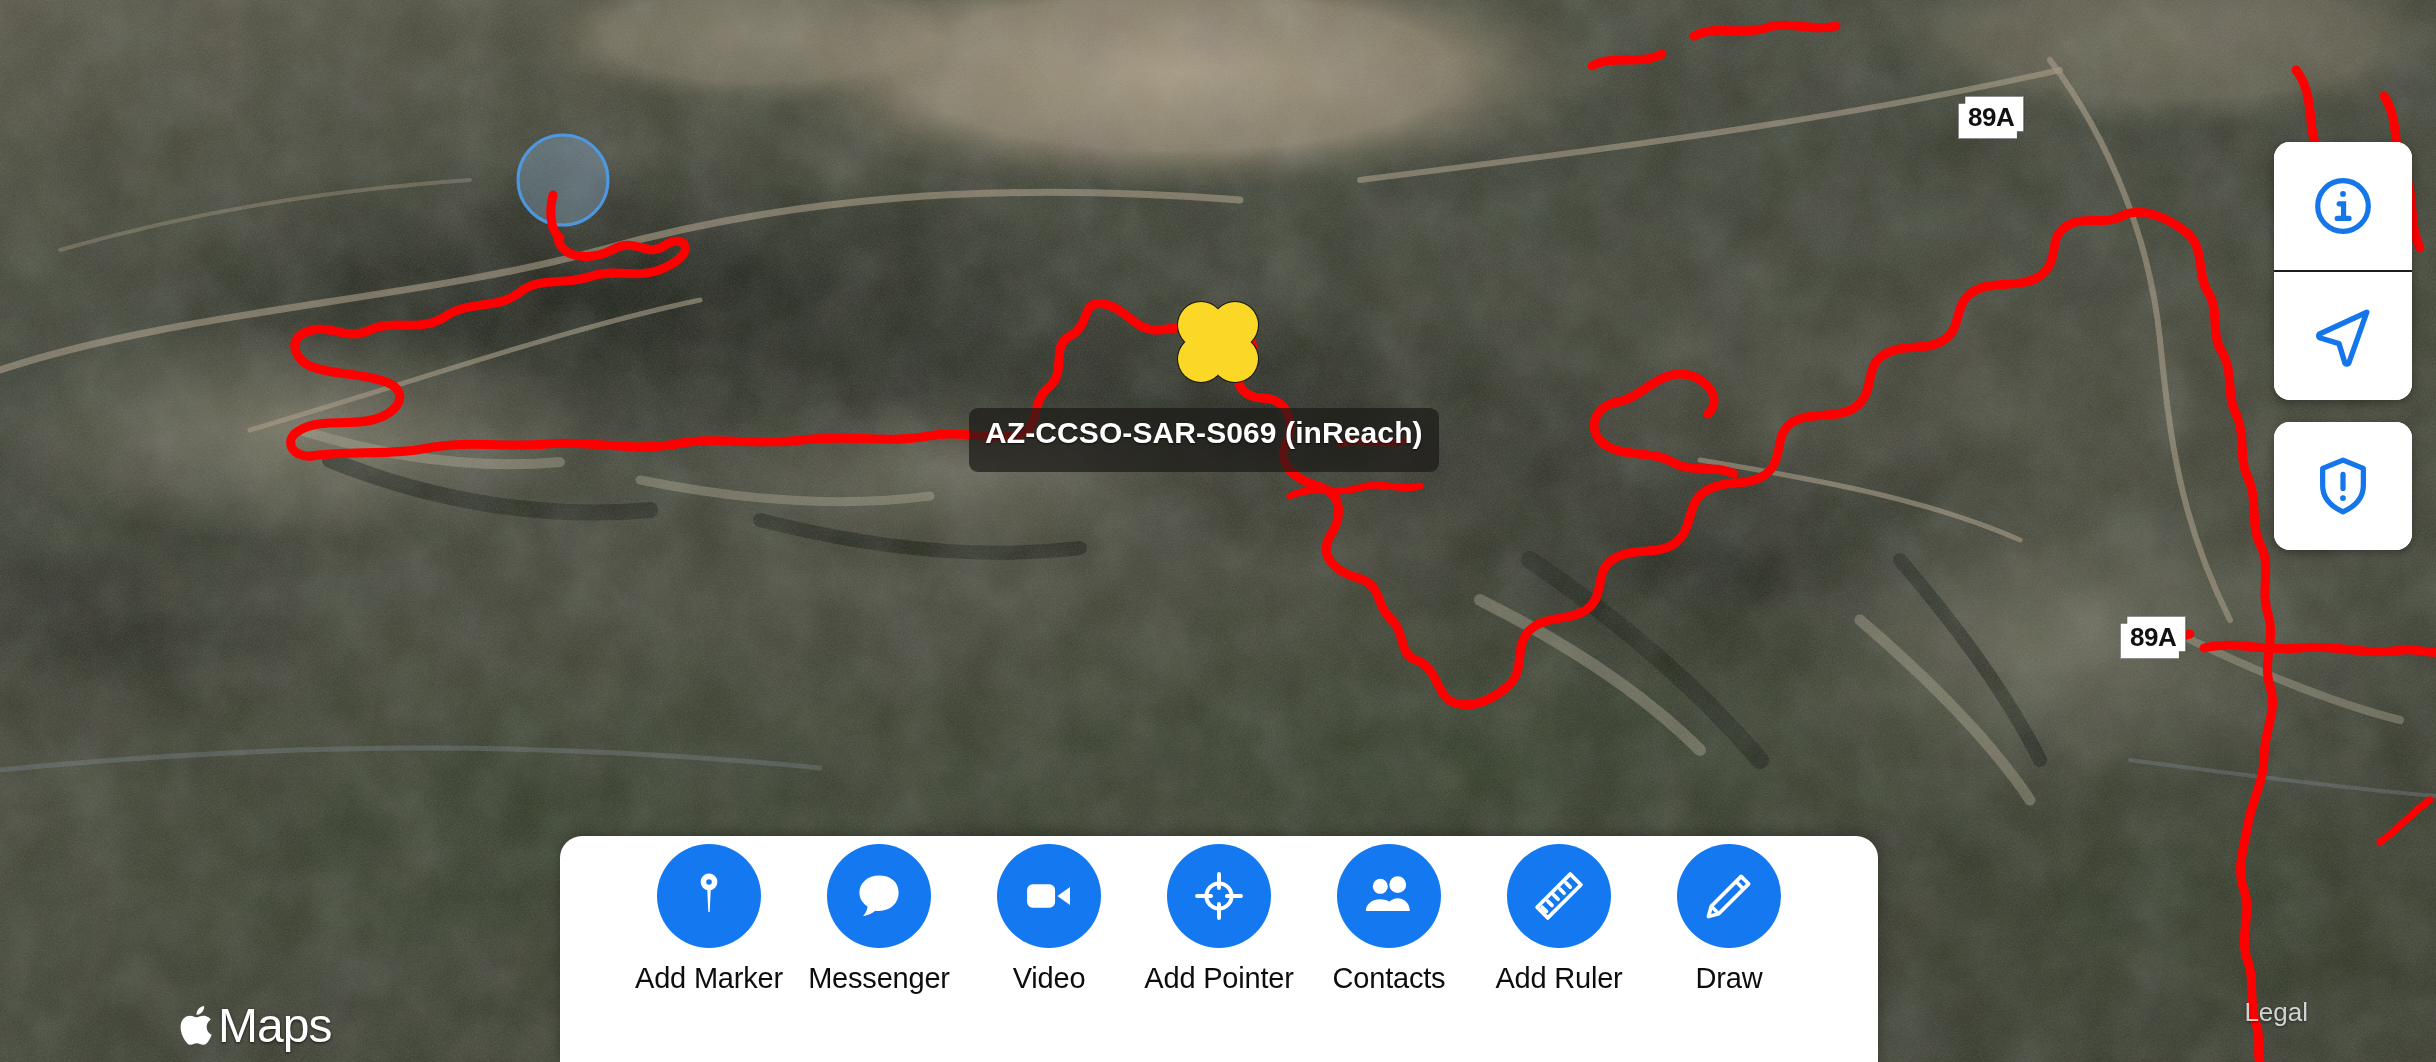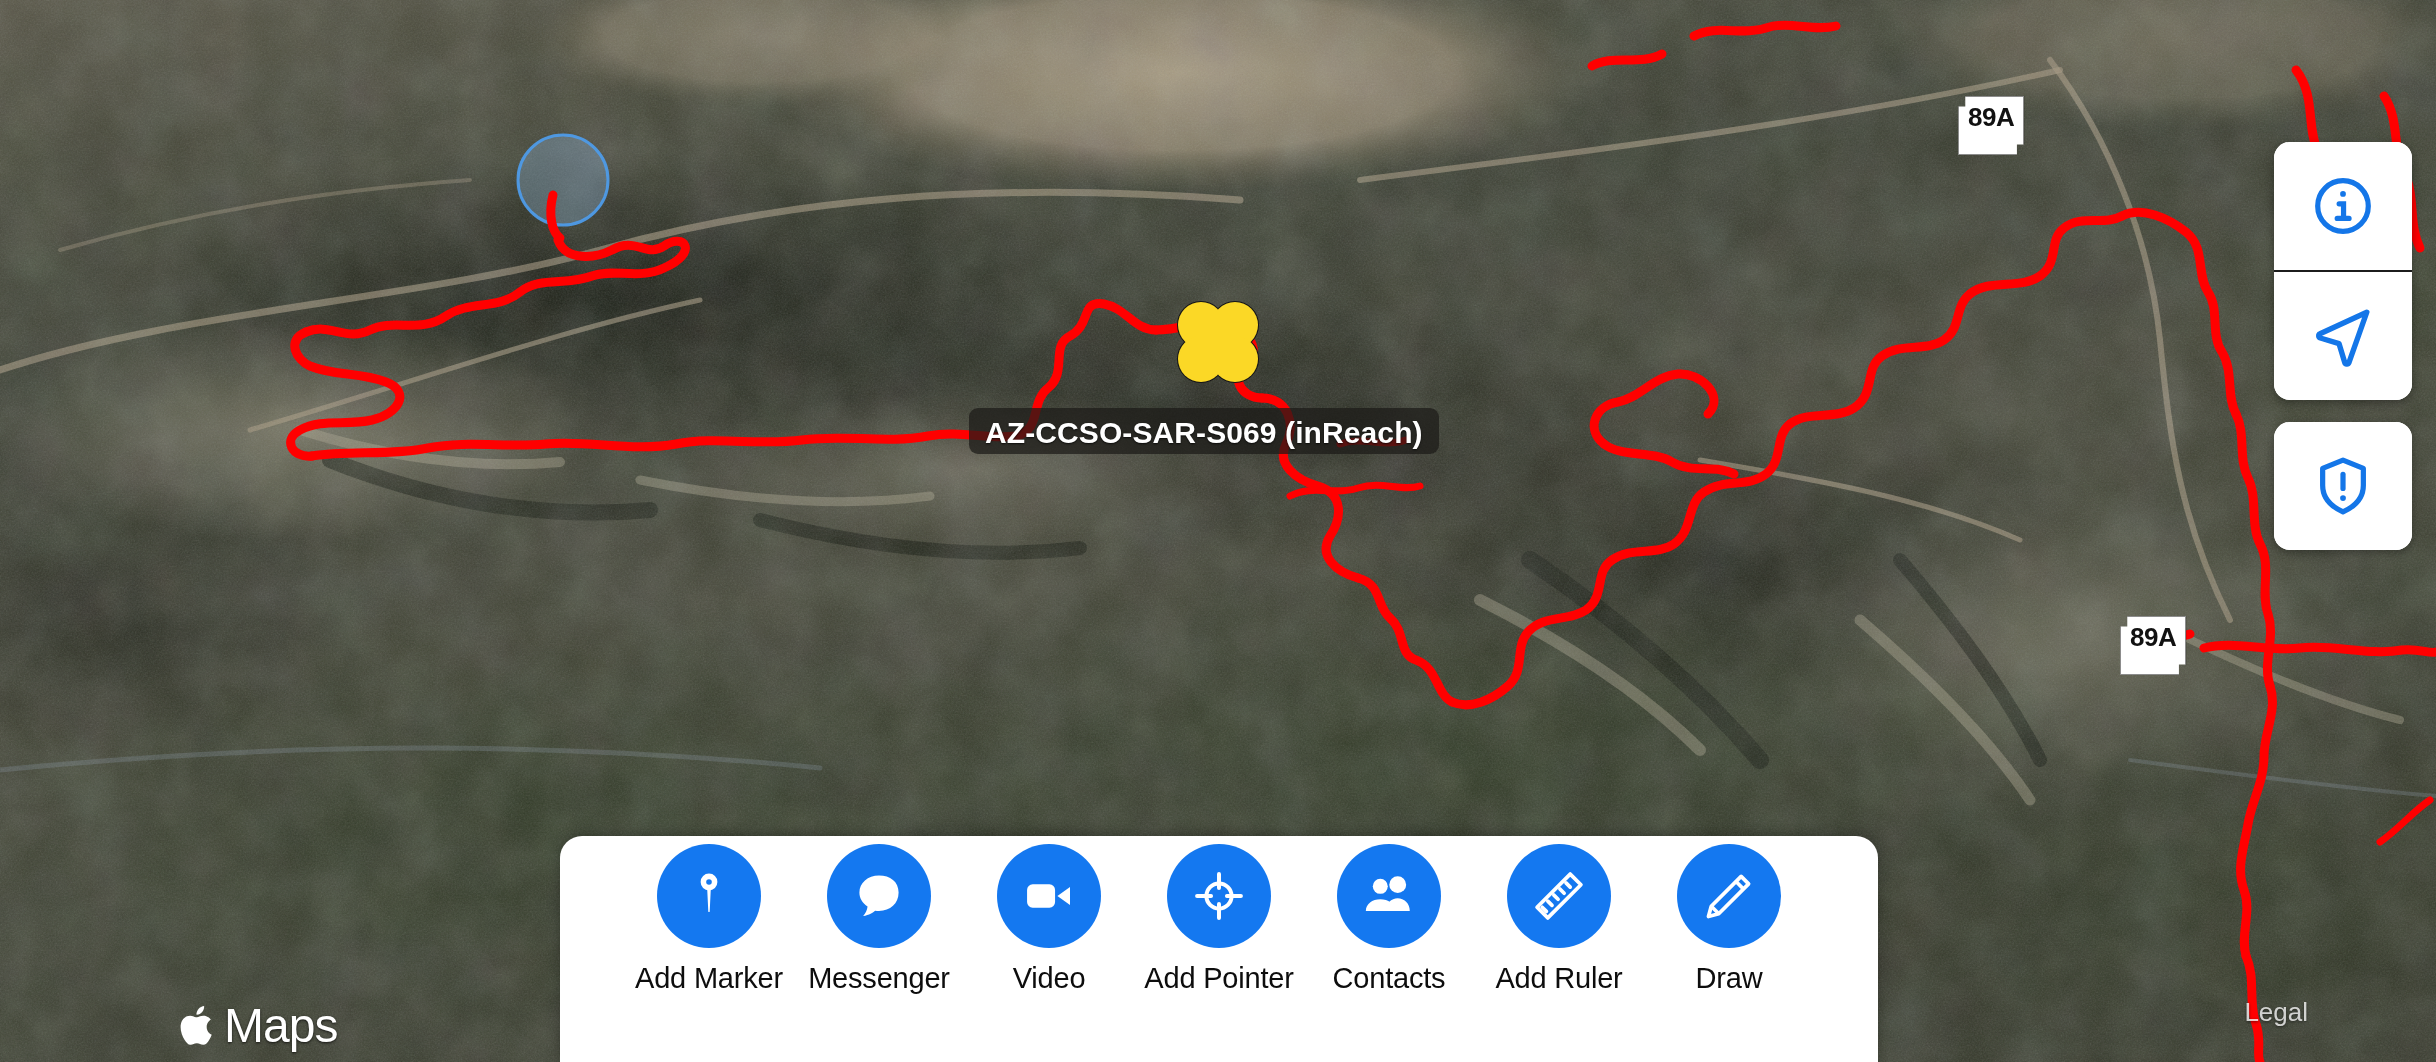--- a/index.html
+++ b/index.html
@@ -14,36 +14,36 @@
   #terrain-svg{ position:absolute; inset:0; width:100%; height:100%; display:block; }
 
   
   #overlay-svg{ position:absolute; inset:0; width:100%; height:100%; display:block;
                 pointer-events:none; }
 
   
   .shield{ position:absolute; z-index:16; }
   .shield-az{
     background:#fff; color:#111; font-weight:bold; letter-spacing:-0.5px;
-    font-size:26px; line-height:1; padding:7px 9px 24px;
+    font-size:26px; line-height:1; padding:7px 9px 8px;
     border:1px solid rgba(0,0,0,.45);
     box-shadow:0 0 0 4px rgba(25,25,22,.62);
     font-family:"Liberation Sans",sans-serif;
     clip-path:polygon(0% 18%,11% 18%,11% 0%,100% 0%,100% 82%,89% 82%,89% 100%,0% 100%);
   }
   #shield-89a-north{ left:1958px; top:96px; }
   #shield-89a-south{ left:2120px; top:616px; }
 
   
   #unit-marker{ position:absolute; left:1168px; top:292px; z-index:20; }
   #unit-label{
     position:absolute; left:969px; top:408px; z-index:21;
     background:rgba(28,26,24,.72);
     color:#fff; font-weight:bold; font-size:30px; letter-spacing:.1px;
-    padding:8px 16px 4px; border-radius:9px; white-space:nowrap;
+    padding:8px 16px 22px; border-radius:9px; white-space:nowrap;
     text-shadow:0 1px 2px rgba(0,0,0,.7);
   }
 
   
   #map-controls{ position:absolute; right:24px; top:142px; z-index:30;
                  display:flex; flex-direction:column; gap:22px; align-items:flex-end; }
   .ctrl-group{ background:#fff; border-radius:16px; width:138px;
                box-shadow:0 3px 10px rgba(0,0,0,.35); overflow:hidden; }
   .ctrl-btn{ width:138px; height:128px; display:flex; align-items:center;
              justify-content:center; cursor:pointer; background:#fff; }
@@ -59,21 +59,21 @@
   }
   .tool{ display:flex; flex-direction:column; align-items:center;
          cursor:pointer; width:170px; }
   .tool-circle{ width:104px; height:104px; border-radius:50%;
                 display:flex; align-items:center; justify-content:center; }
   .tool-label{ margin-top:14px; font-size:29px; color:#0d0d0d;
                letter-spacing:-0.2px; white-space:nowrap; }
 
   
   #apple-maps-logo{ position:absolute; left:178px; bottom:12px; z-index:25;
-    display:flex; align-items:center; gap:6px; color:#fff;
+    display:flex; align-items:center; color:#fff;
     text-shadow:0 1px 3px rgba(0,0,0,.75); }
   #apple-maps-logo .wordmark{ font-size:48px; letter-spacing:-1px; line-height:1; }
   #legal-link{ position:absolute; right:128px; bottom:34px; z-index:25;
     color:rgba(255,255,255,.78); font-size:26px; cursor:pointer;
     text-shadow:0 1px 3px rgba(0,0,0,.55); }
 </style>
 </head>
 <body>
 
 <div id="stage">

